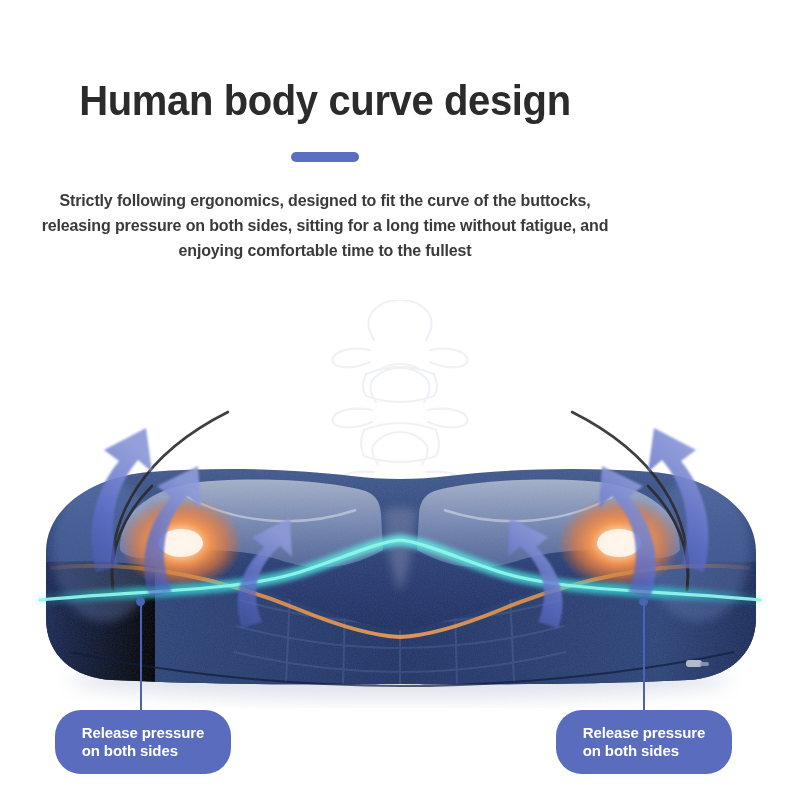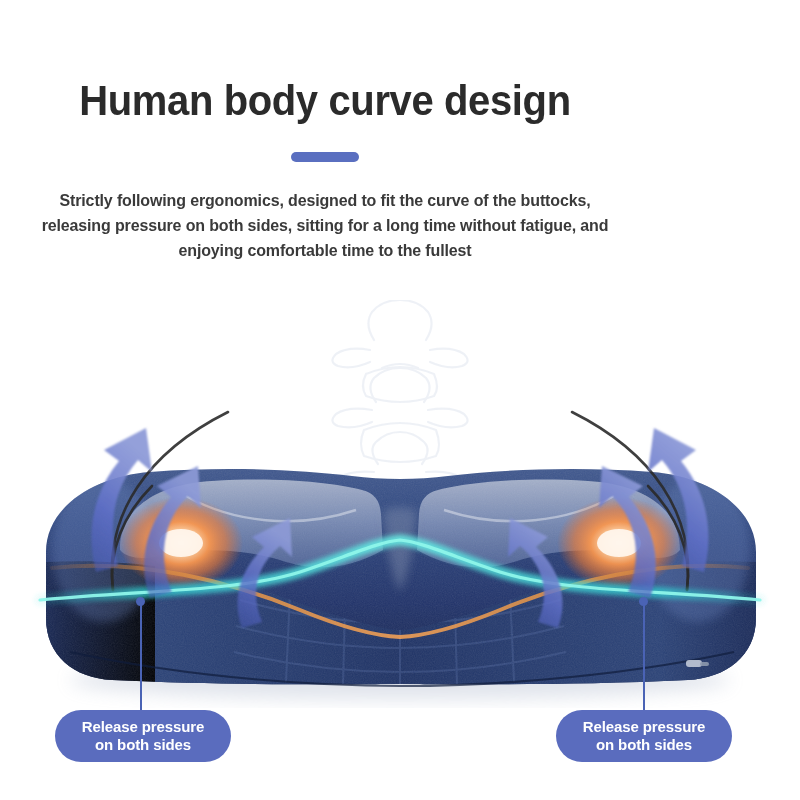--- a/index.html
+++ b/index.html
@@ -19,22 +19,22 @@
   .subtitle{margin:26px auto 0 auto;width:600px;font-size:16.5px;line-height:25px;
             font-weight:700;color:#3a3a3a;letter-spacing:-0.15px;
             transform:scaleX(0.97);transform-origin:50% 50%;}
 
   
   .stage{position:absolute;left:0;top:300px;width:800px;height:420px;}
   .stage svg{position:absolute;left:0;top:0;width:800px;height:420px;}
 
   
   .callout{position:absolute;display:flex;align-items:center;justify-content:center;
-           width:176px;height:52px;border-radius:26px;
-           text-align:center;color:#ffffff;font-size:15px;line-height:18px;
+           width:176px;height:64px;border-radius:26px;
+           text-align:left;color:#ffffff;font-size:15px;line-height:18px;
            font-weight:700;letter-spacing:-0.1px;box-sizing:border-box;padding:0 8px;}
   .callout-left{left:55px;top:710px;}
   .callout-right{left:556px;top:710px;}
   .leader{position:absolute;width:2px;background:#4a63b5;}
   .leader-left{left:140px;top:601px;height:110px;}
   .leader-right{left:643px;top:601px;height:110px;}
   .leader-dot{position:absolute;width:9px;height:9px;border-radius:50%;background:#4a63b5;}
   .dot-left{left:136px;top:597px;}
   .dot-right{left:639px;top:597px;}
 </style>

